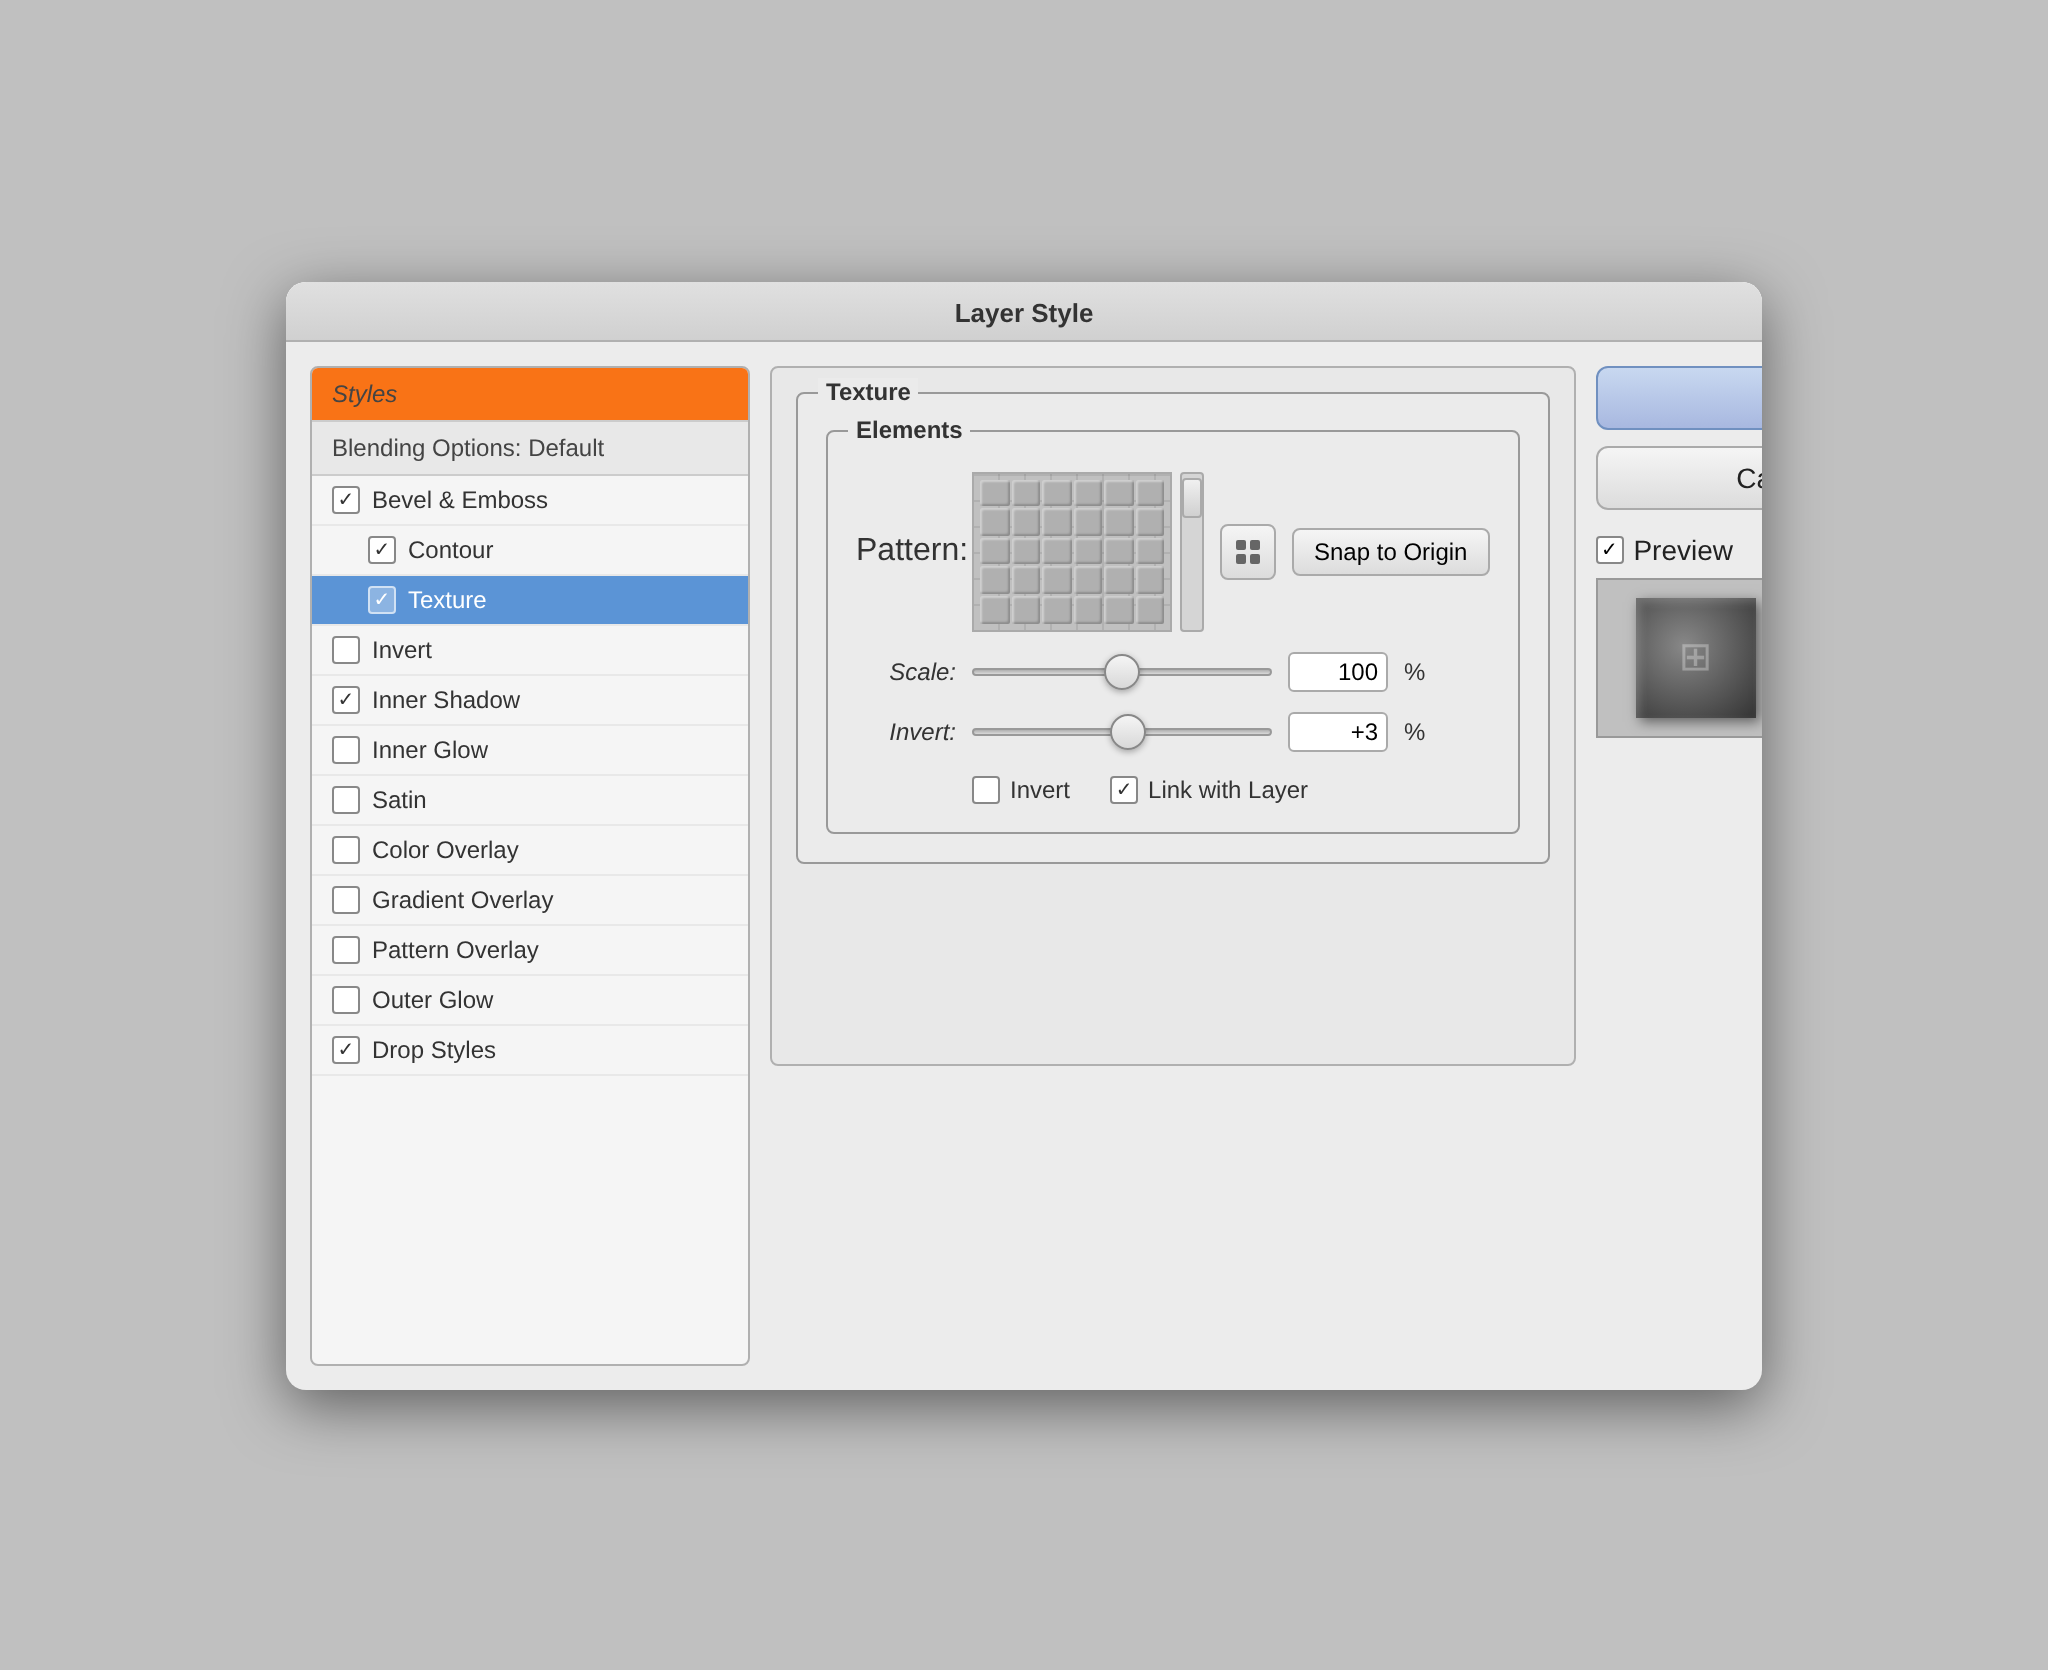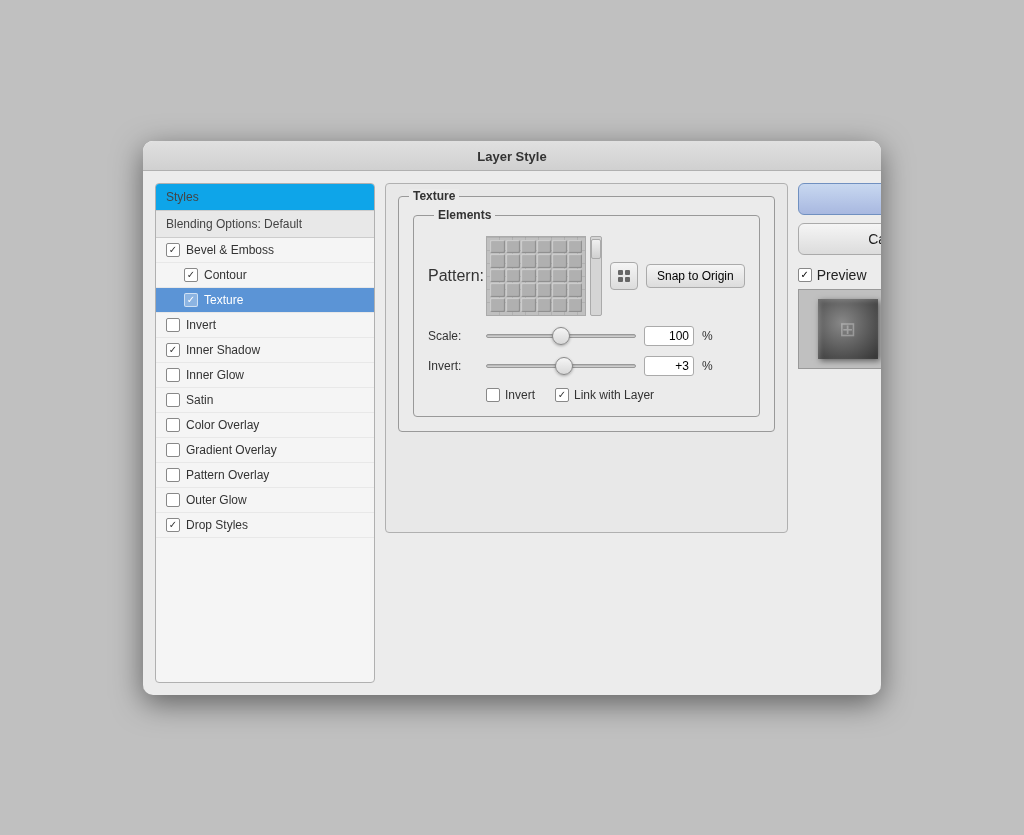--- a/index.html
+++ b/index.html
@@ -46,22 +46,23 @@
       background: #f5f5f5;
       border: 1px solid #b0b0b0;
       border-radius: 4px;
       overflow: hidden;
     }
 
     .left-panel-header {
       padding: 6px 10px;
       font-size: 12px;
       color: #444;
-      background: #0ea5e9;
+      background: #f97316;
       border-bottom: 1px solid #ccc;
+      font-style: italic;
     }
 
     .left-panel-subheader {
       padding: 6px 10px;
       font-size: 12px;
       color: #444;
       background: #e8e8e8;
       border-bottom: 1px solid #ccc;
     }
 
@@ -149,21 +150,21 @@
       border-radius: 4px;
       background: #ebebeb;
       padding: 10px 14px 14px;
       position: relative;
       margin-top: 8px;
     }
 
     .elements-label {
       position: absolute;
       top: -8px;
-      left: 20px;
+      left: 10px;
       background: #ebebeb;
       padding: 0 4px;
       font-size: 12px;
       font-weight: 600;
       color: #333;
     }
 
     .pattern-row {
       display: flex;
       align-items: center;
@@ -253,21 +254,22 @@
       display: flex;
       align-items: center;
       margin-top: 10px;
       gap: 8px;
     }
 
     .slider-label {
       font-size: 12px;
       color: #333;
       width: 50px;
-      text-align: left;
+      text-align: right;
+      font-style: italic;
     }
 
     .slider-track {
       width: 150px;
       height: 4px;
       background: linear-gradient(to bottom, #b0b0b0, #d8d8d8);
       border-radius: 2px;
       position: relative;
       border: 1px solid #999;
     }

